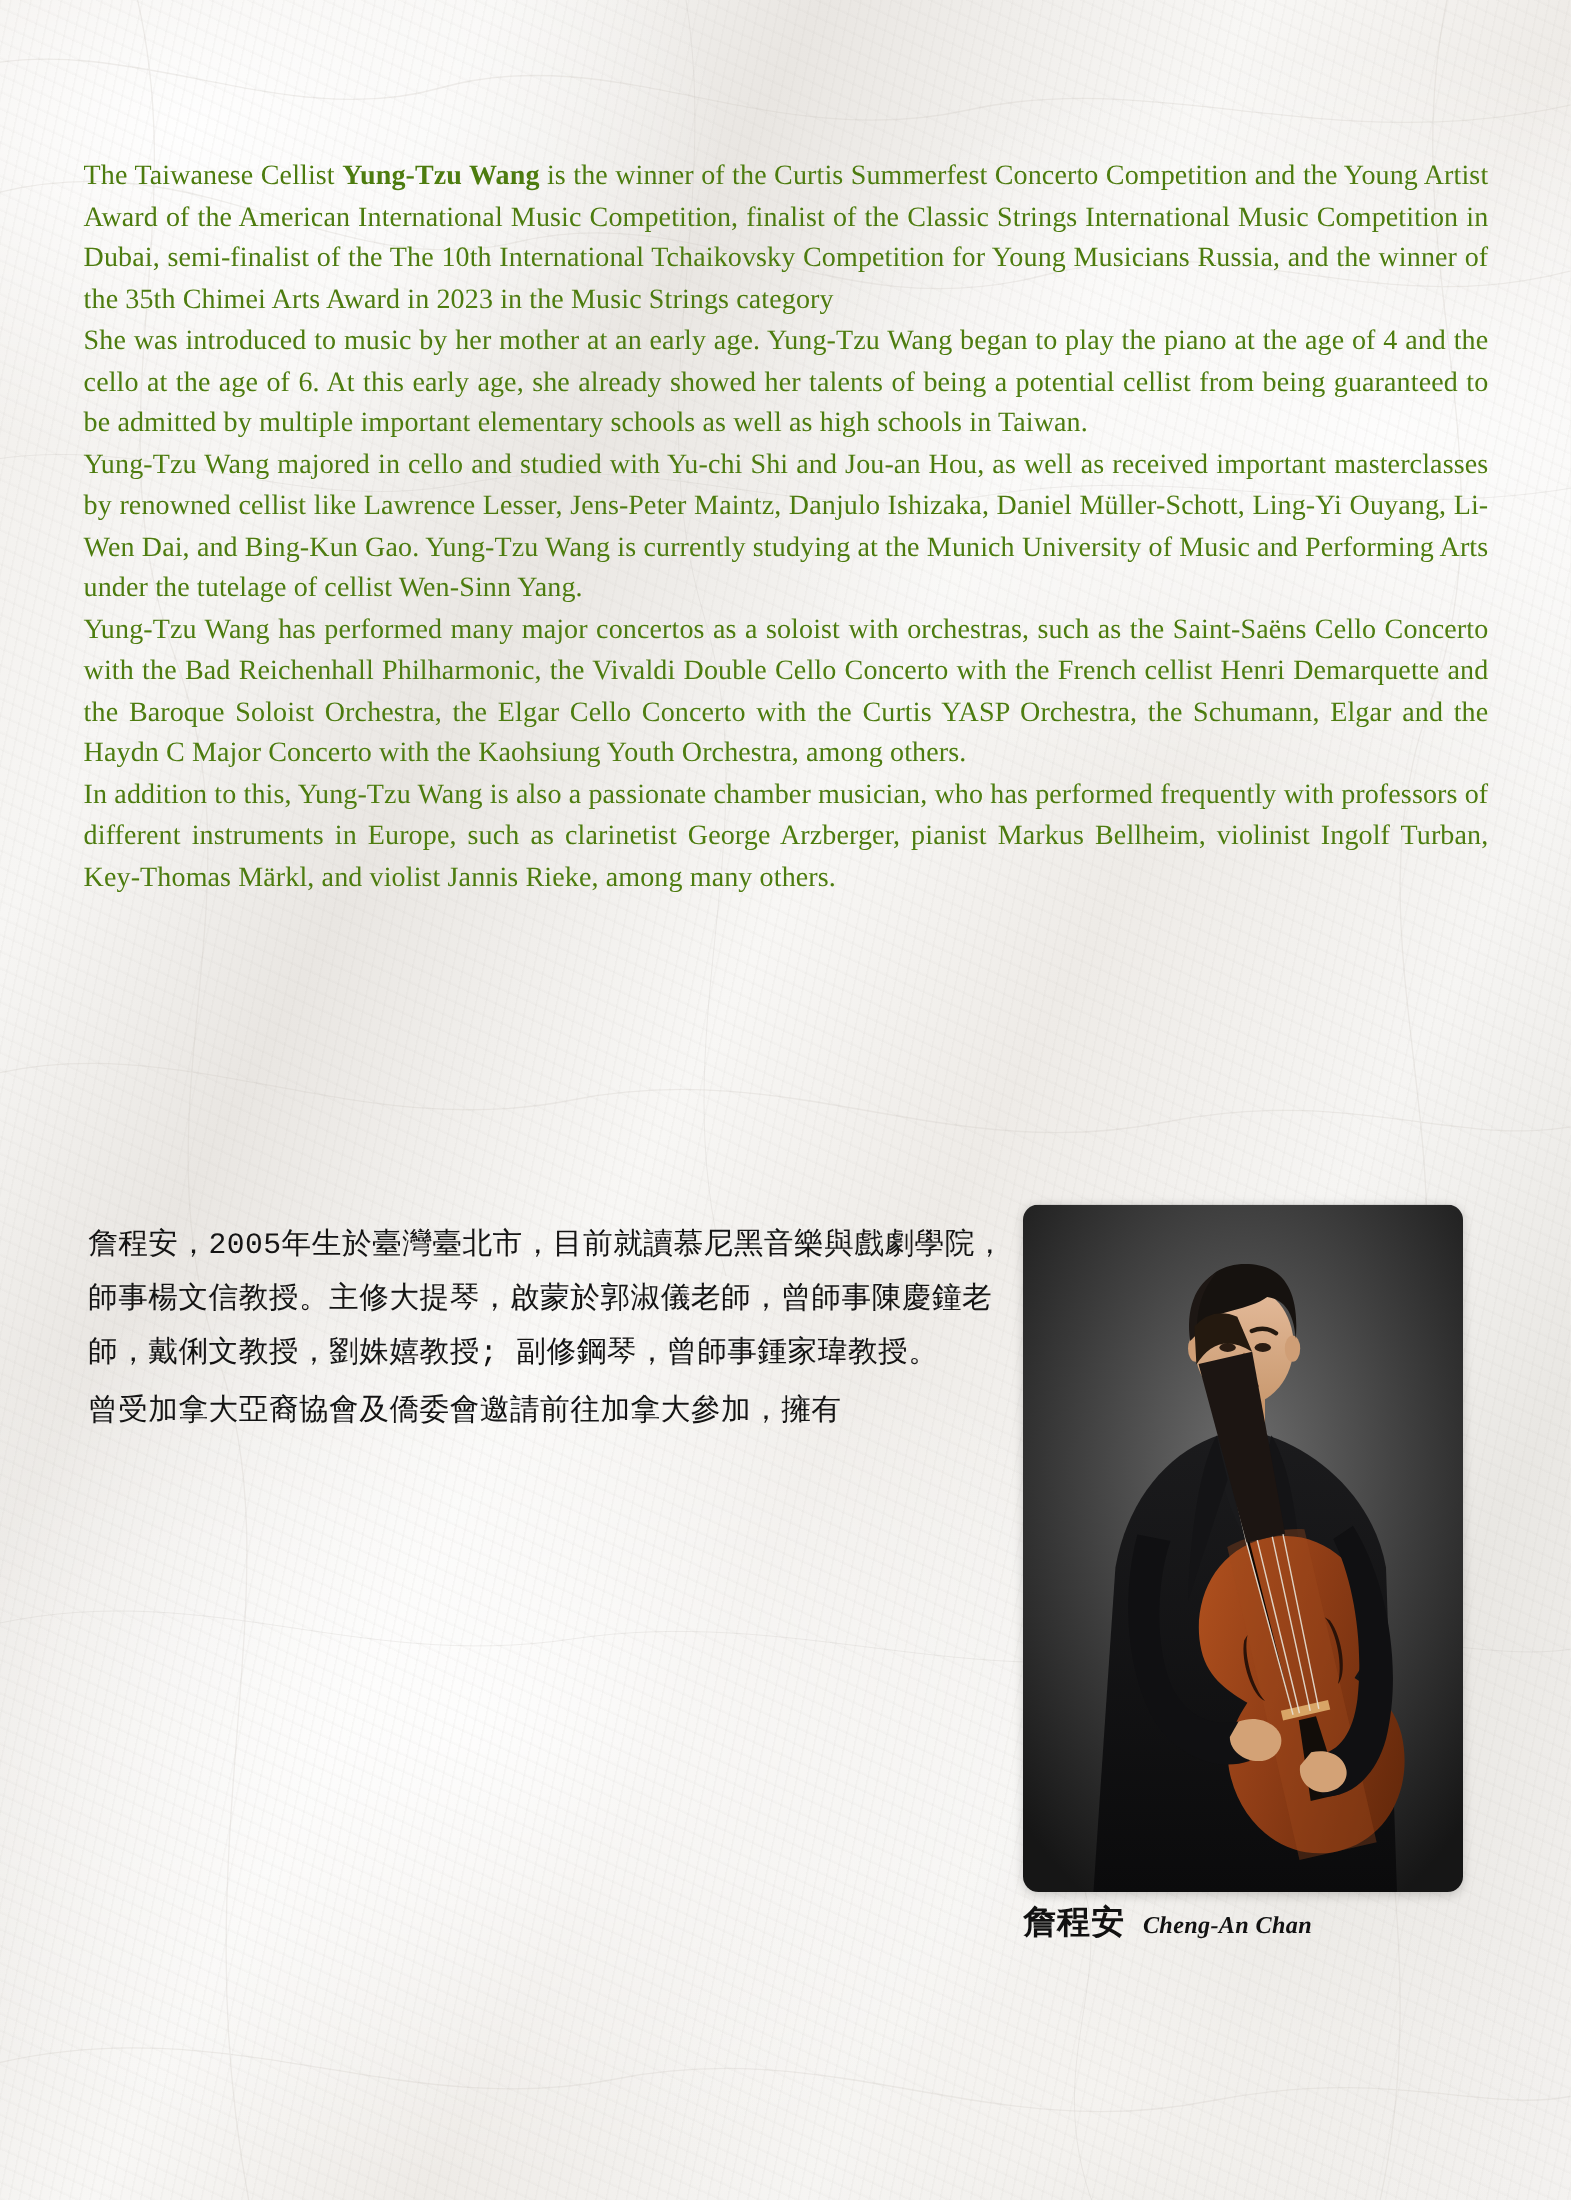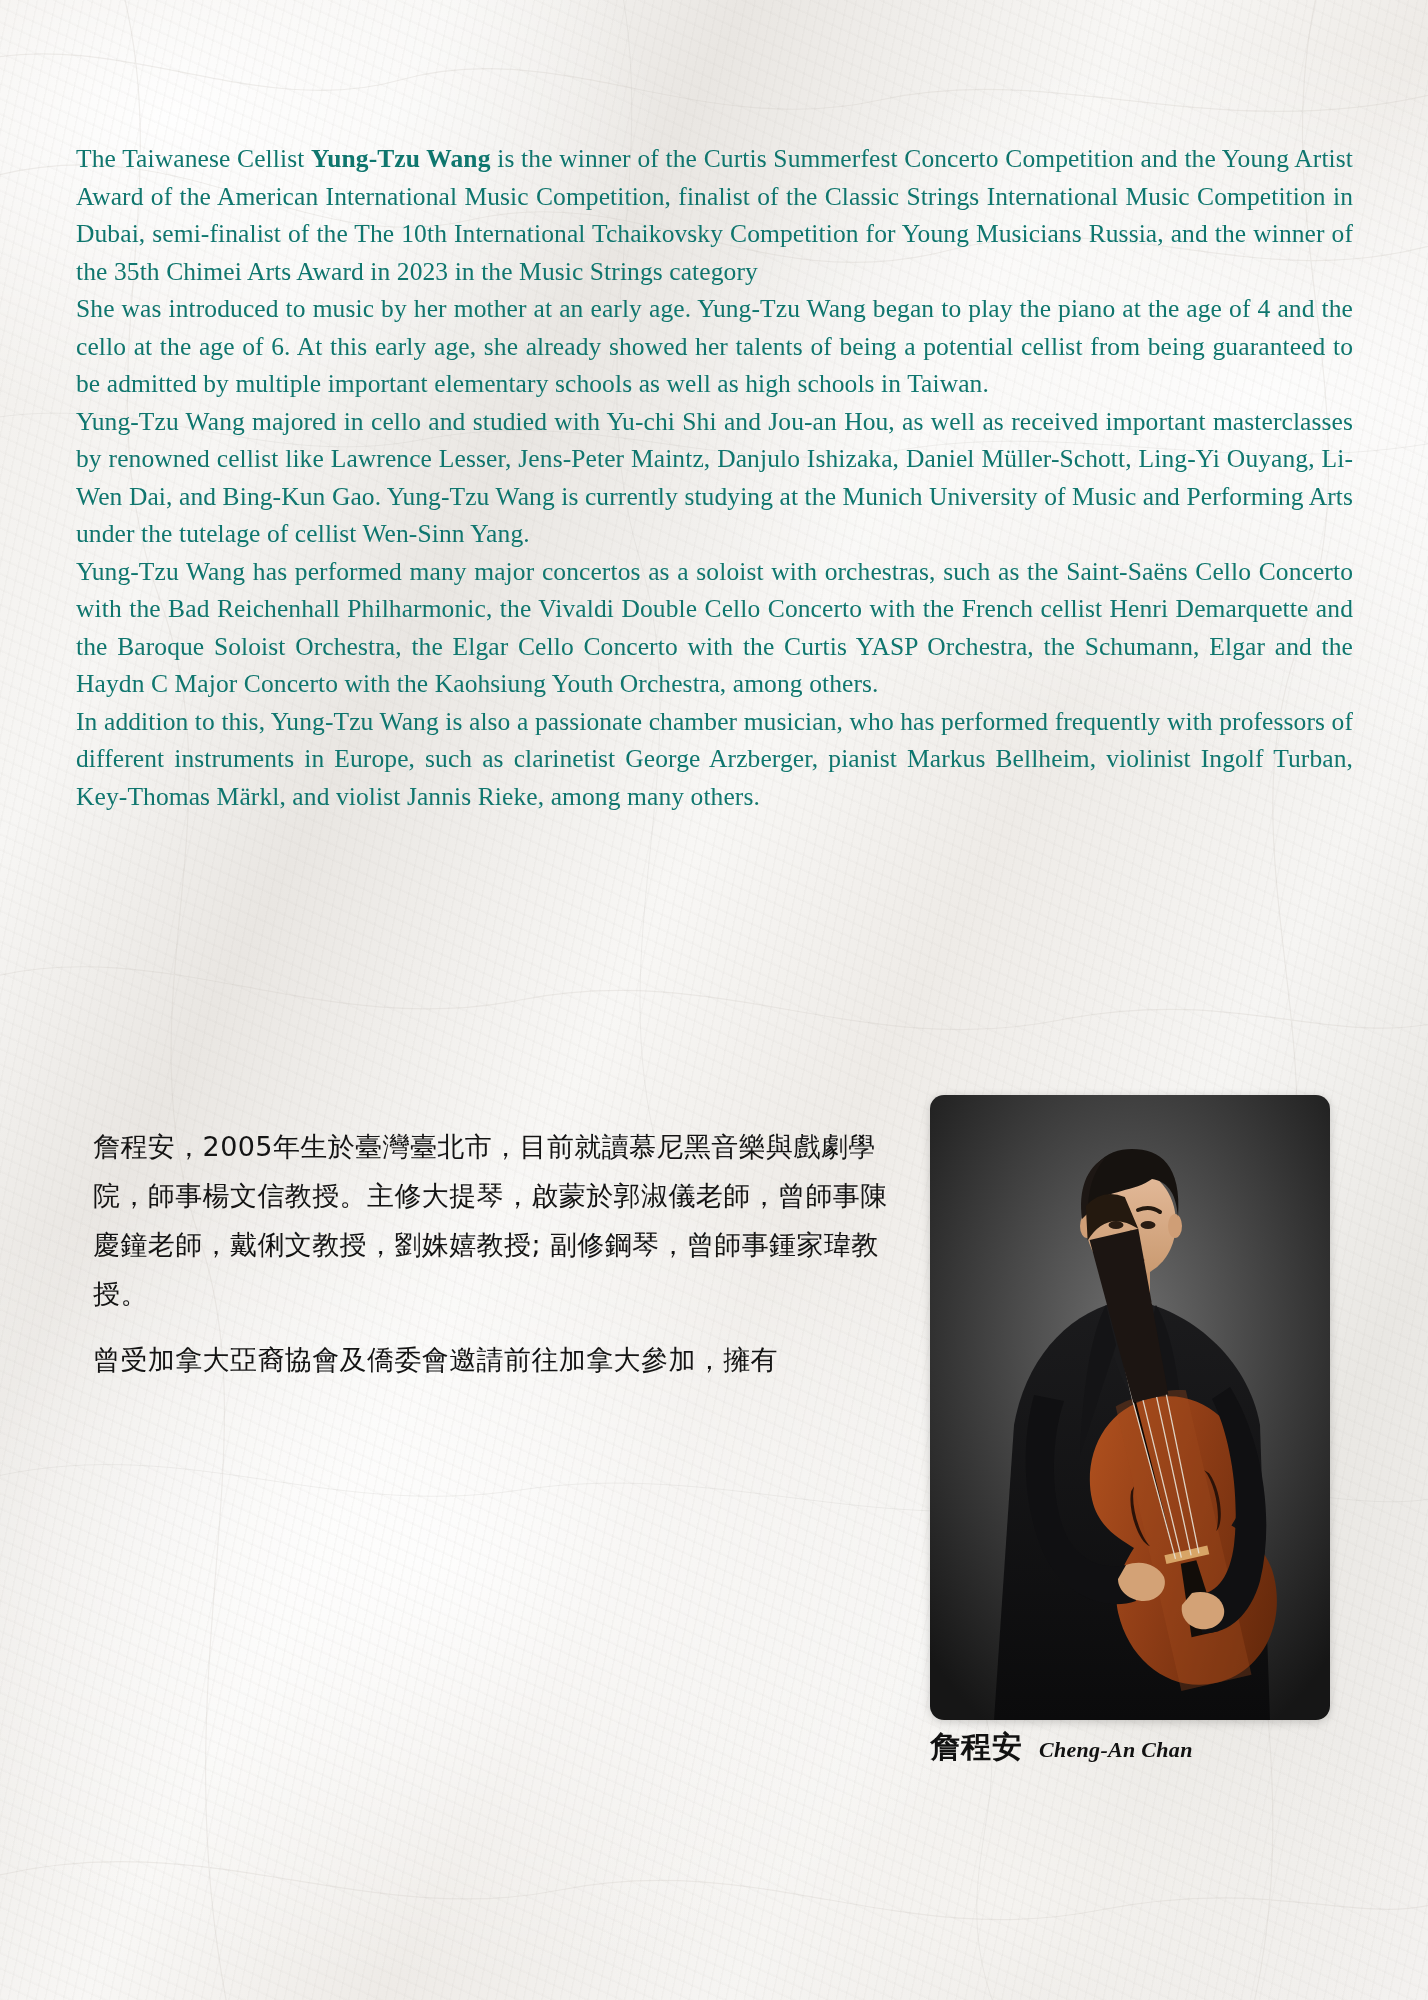--- a/index.html
+++ b/index.html
@@ -47,21 +47,21 @@
   }
 
   
   .bio-en {
     position: absolute;
     left: 76px;
     top: 140px;
     width: 1277px;
     font-size: 25.5px;
     line-height: 37.5px;
-    color: #0f766e;
+    color: #4d7c0f;
     text-align: justify;
     text-justify: inter-word;
     letter-spacing: 0.1px;
   }
   .bio-en p {
     margin: 0;
     text-align: justify;
   }
   .bio-en p:last-child {
     text-align: justify;
@@ -79,21 +79,22 @@
     left: 76px;
     top: 1105px;
     width: 850px;
     font-family: "DejaVu Sans", "Liberation Sans", sans-serif;
     font-size: 27px;
     line-height: 49px;
     color: #141414;
     letter-spacing: 0.4px;
   }
   .bio-zh p {
-    margin: 17px;
+    margin: 4px;
+    font-family: Liberation Mono, monospace;
   }
 
   
   .portrait-wrap {
     position: absolute;
     left: 930px;
     top: 1095px;
     width: 400px;
     height: 625px;
     border-radius: 14px;

